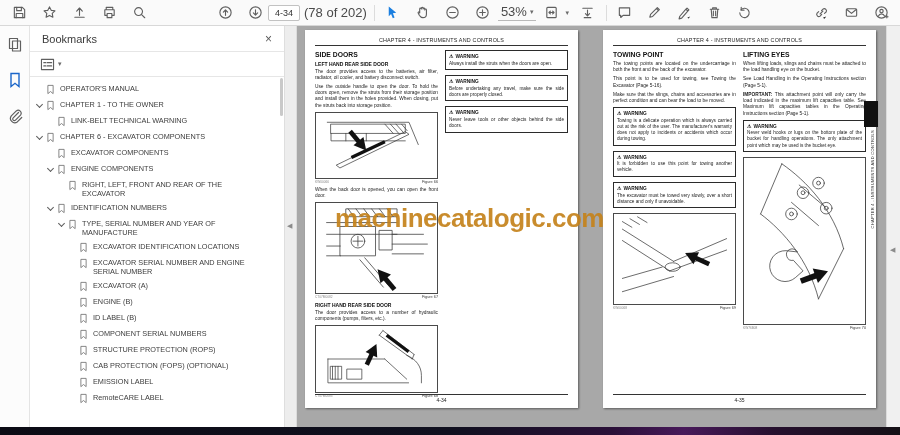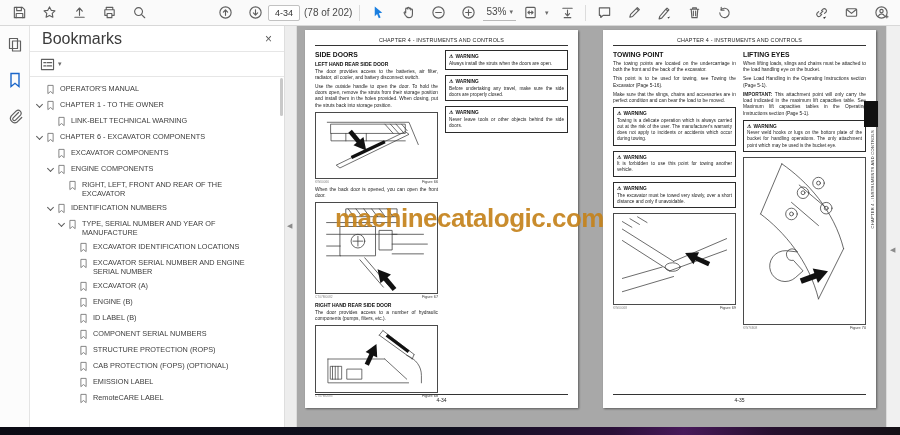--- a/index.html
+++ b/index.html
@@ -7,33 +7,33 @@
   #app { position:relative; width:900px; height:435px; background:#6d28d9;text-decoration:underline; }
 
   
   #toolbar { position:absolute; left:0; top:0; width:900px; height:26px; background:#fafafa; border-bottom:1px solid #d8d8d8; display:flex; align-items:center; padding:0 8px; }
   .tb-btn { width:22px; height:22px; display:flex; align-items:center; justify-content:center; border-radius:3px; flex:0 0 auto; }
   .tb-btn svg { width:15px; height:15px; }
   .tb-ic { fill:none; stroke:#5f5f5f; stroke-width:1.2; stroke-linecap:round; stroke-linejoin:round; }
   .tb-gap { width:8px; flex:0 0 auto; }
   .tb-div { width:1px; height:16px; background:#dcdcdc; margin:0 7px; flex:0 0 auto; }
   #page-input { width:32px; height:16px; border:1px solid #c2c2c2; background:#fff; font-size:9px; text-align:center; color:#333; border-radius:2px; margin:0 4px 0 2px; font-family:"Liberation Sans",sans-serif; }
-  .tb-label { font-size:10px; color:#4a4a4a; white-space:nowrap; }
+  .tb-label { font-size:13px; color:#4a4a4a; white-space:nowrap; }
   #zoom-box { display:flex; align-items:center; border-bottom:1px solid #b9b9b9; padding:0 3px 1px 3px; margin:0 4px; height:17px; }
   .caret { font-size:7px; color:#6b6b6b; margin-left:3px; }
   #spacer { flex:1 1 auto; }
 
   
   #left-rail { position:absolute; left:0; top:26px; width:30px; height:401px; background:#fcfcfc; border-right:1px solid #e4e4e4; display:flex; flex-direction:column; align-items:center; padding-top:10px; gap:16px; }
   #left-rail svg { width:16px; height:16px; }
 
   
   #bm-panel { position:absolute; left:30px; top:26px; width:255px; height:401px; background:#ffffff; border-right:1px solid #dedede; overflow:hidden; }
   #bm-header { height:26px; display:flex; align-items:center; justify-content:space-between; padding:0 12px; border-bottom:1px solid #e6e6e6; }
-  #bm-title { font-size:16px; color:#3b3b3b; }
+  #bm-title { font-size:11px; color:#3b3b3b; }
   #bm-close { font-size:12px; color:#5a5a5a; line-height:1; }
   #bm-options { height:25px; display:flex; align-items:center; padding:0 10px; border-bottom:1px solid #e6e6e6; }
   #bm-tree { padding:7px 4px 0 0; }
   .bm-row { display:flex; align-items:flex-start; margin:0 7px 5px 0; }
   .bm-row.lvl0 { padding-left:5px; }
   .bm-row.lvl1 { padding-left:16px; }
   .bm-row.lvl2 { padding-left:27px; }
   .bm-row.lvl3 { padding-left:38px; }
   .chev { width:11px; flex:0 0 11px; position:relative; height:10px; }
   .chev.open::after { content:""; position:absolute; left:2px; top:2px; width:4px; height:4px; border-left:1.2px solid #5c5c5c; border-bottom:1.2px solid #5c5c5c; transform:rotate(-45deg); }

